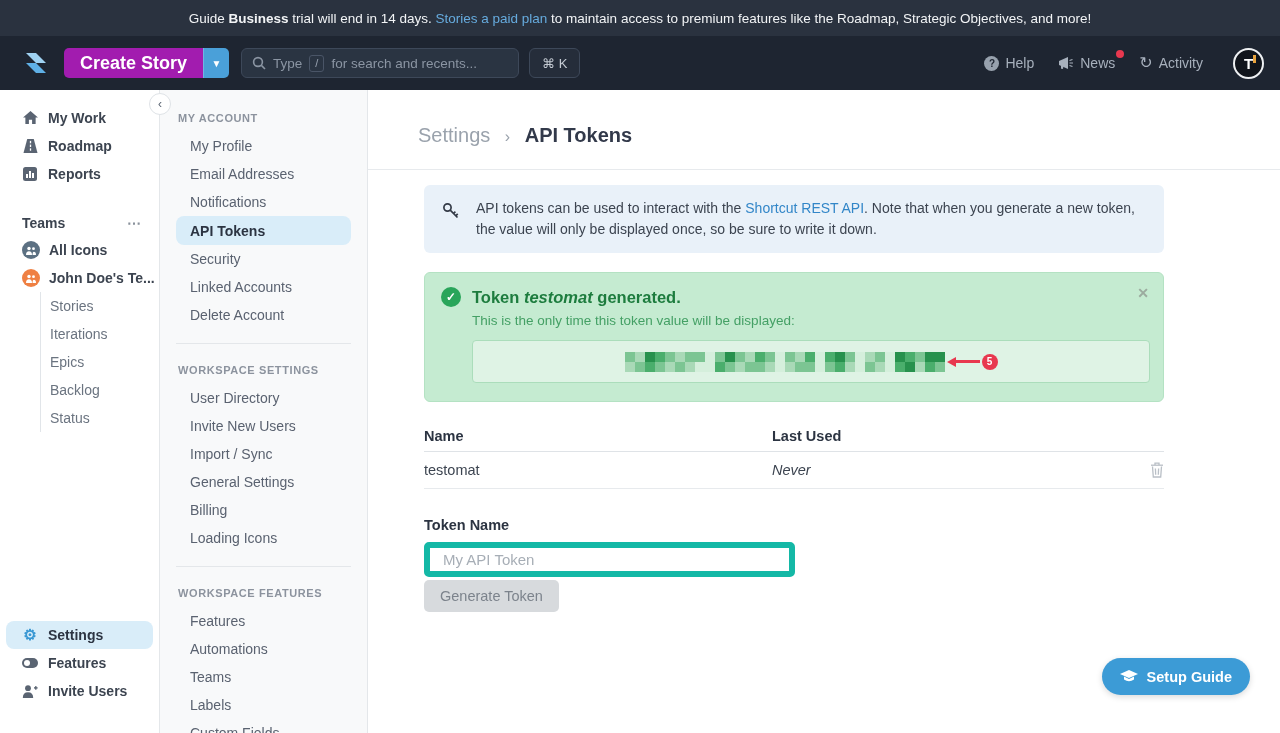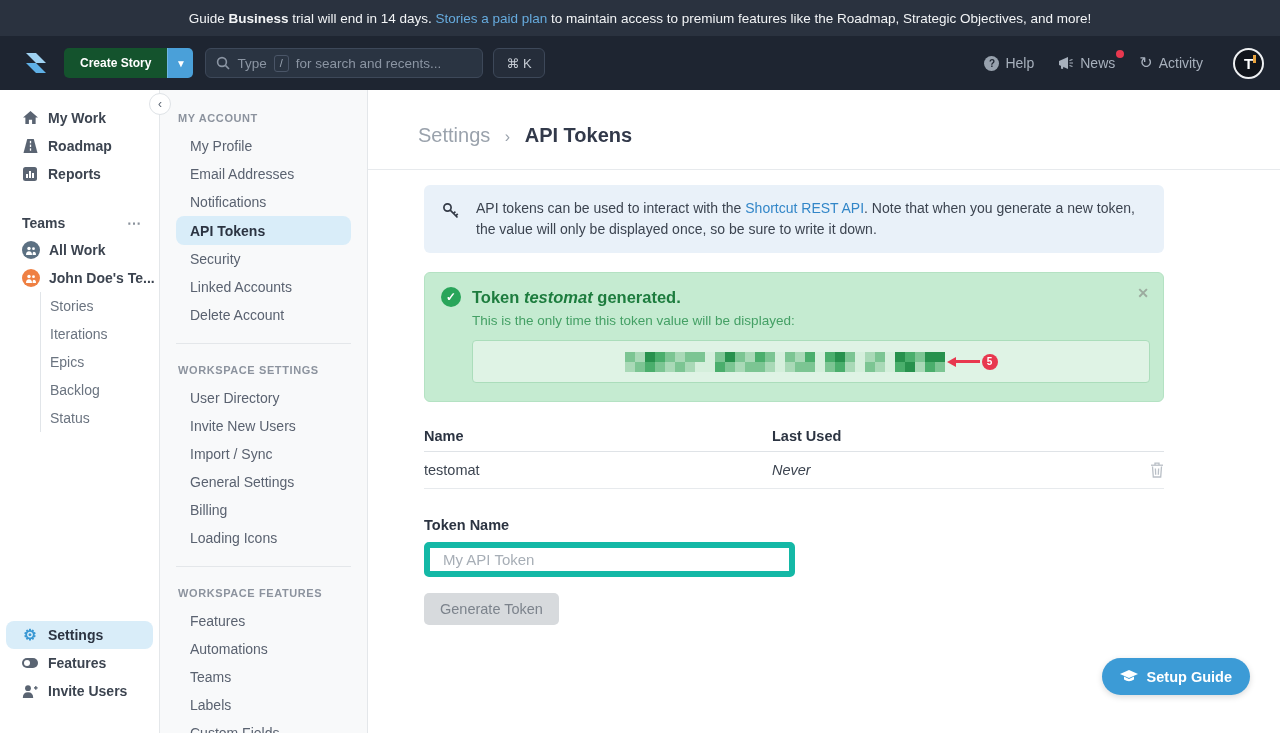--- a/index.html
+++ b/index.html
@@ -8,21 +8,21 @@
   
   .banner { height:36px; background:#2a323f; color:#f2f4f6; font-size:13.5px;
     display:flex; align-items:center; justify-content:center; white-space:pre; }
   .banner b { font-weight:700; }
   .banner a { color:#66abde; text-decoration:none; cursor:pointer; }
 
   
   .navbar { height:54px; background:#1e2531; display:flex; align-items:center; padding:0 16px; position:relative; }
   .logo { width:32px; height:32px; margin:0 12px 0 4px; display:flex; align-items:center; justify-content:center; }
   .create-btn { display:flex; height:30px; border-radius:5px; overflow:hidden; margin-right:12px; cursor:pointer; }
-  .create-main { background:#14532d; color:#fff; font-size:12px; font-weight:700; padding:0 16px; display:flex; align-items:center; }
+  .create-main { background:#a21caf; color:#fff; font-size:18px; font-weight:700; padding:0 16px; display:flex; align-items:center; }
   .create-caret { background:#4aa0d9; border-left:1px solid #6fb5e2; color:#fff; width:26px; display:flex; align-items:center; justify-content:center; font-size:10px; }
   .searchbox { width:278px; height:30px; background:#2a3442; border:1px solid #3d4859; border-radius:6px;
     display:flex; align-items:center; padding:0 10px; color:#8b95a3; font-size:13.5px; gap:7px; }
   .slash-key { border:1px solid #4a5567; border-radius:3px; font-size:11px; padding:0 5px; line-height:15px; color:#9aa4b2; }
   .cmdk { height:30px; background:#252d3a; border:1px solid #3d4859; border-radius:6px; margin-left:10px;
     display:flex; align-items:center; padding:0 12px; color:#c6ccd4; font-size:13px; }
   .nav-right { margin-left:auto; display:flex; align-items:center; gap:24px; color:#a7b0bc; font-size:14px; }
   .nav-item { display:flex; align-items:center; gap:6px; cursor:pointer; position:relative; }
   .help-circle { width:15px; height:15px; border-radius:50%; background:#97a1ad; color:#1e2531;
     font-size:10px; font-weight:700; display:flex; align-items:center; justify-content:center; }
@@ -97,21 +97,21 @@
   .t-row { display:flex; height:37px; align-items:center; color:#3c4450; border-bottom:1px solid #e7eaed; }
   .col-name { width:348px; }
   .col-used { flex:1; }
   .t-row .col-used { font-style:italic; }
   .trash { color:#b9bfc6; cursor:pointer; display:flex; }
 
   .form-label { margin-top:28px; font-size:14.5px; font-weight:700; color:#2c3442; }
   .token-input { margin-top:9px; width:371px; height:35px; border:6px solid #14b8a6; border-radius:5px; padding:0 13px;
     font-size:15px; color:#3c4450; font-family:"Liberation Sans", sans-serif; outline:none; }
   .token-input::placeholder { color:#a7aeb6; }
-  .gen-btn { margin-top:16px; background:#d7dadd; border:none; border-radius:5px; height:32px; padding:0 16px;
+  .gen-btn { margin-top:3px; background:#d7dadd; border:none; border-radius:5px; height:32px; padding:0 16px;
     font-size:14.5px; color:#7c838c; font-family:"Liberation Sans", sans-serif; cursor:pointer; }
 
   .setup-guide { position:absolute; right:30px; bottom:38px; height:37px; background:#3c9bd6; border-radius:19px;
     color:#fff; font-size:14.5px; font-weight:700; display:flex; align-items:center; gap:9px; padding:0 18px; cursor:pointer;
     box-shadow:0 2px 6px rgba(0,0,0,.15); }
 </style>
 </head>
 <body>
 
 <div class="banner">
@@ -207,21 +207,21 @@
     </div>
     <div class="team-item">
       <span class="tavatar" style="background:#5c7082">
         <svg width="12" height="9" viewBox="0 0 12 9" fill="#fff">
             <circle cx="4" cy="2.5" r="1.7"></circle>
             <circle cx="8.5" cy="2.7" r="1.4"></circle>
             <path d="M1 9 Q1 5.3 4 5.3 Q7 5.3 7 9 Z"></path>
             <path d="M7.5 9 Q7.6 5.8 8.8 5.8 Q11 5.8 11 9 Z"></path>
           </svg>
       </span>
-      <span>All Work</span>
+      <span>All Icons</span>
     </div>
     <div class="team-item">
       <span class="tavatar" style="background:#ef8043">
         <svg width="12" height="9" viewBox="0 0 12 9" fill="#fff">
             <circle cx="4" cy="2.5" r="1.7"></circle>
             <circle cx="8.5" cy="2.7" r="1.4"></circle>
             <path d="M1 9 Q1 5.3 4 5.3 Q7 5.3 7 9 Z"></path>
             <path d="M7.5 9 Q7.6 5.8 8.8 5.8 Q11 5.8 11 9 Z"></path>
           </svg>
       </span>

